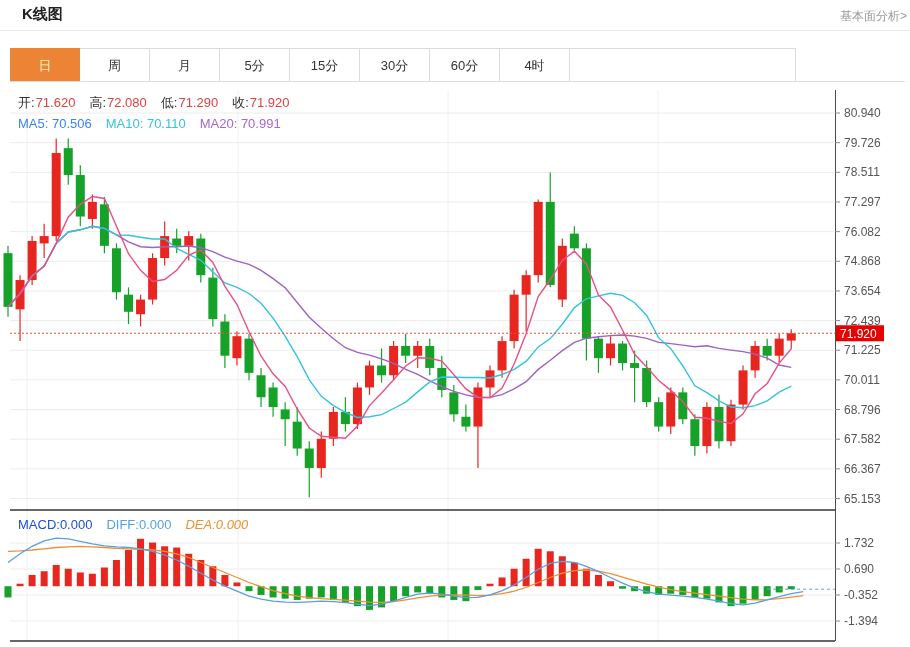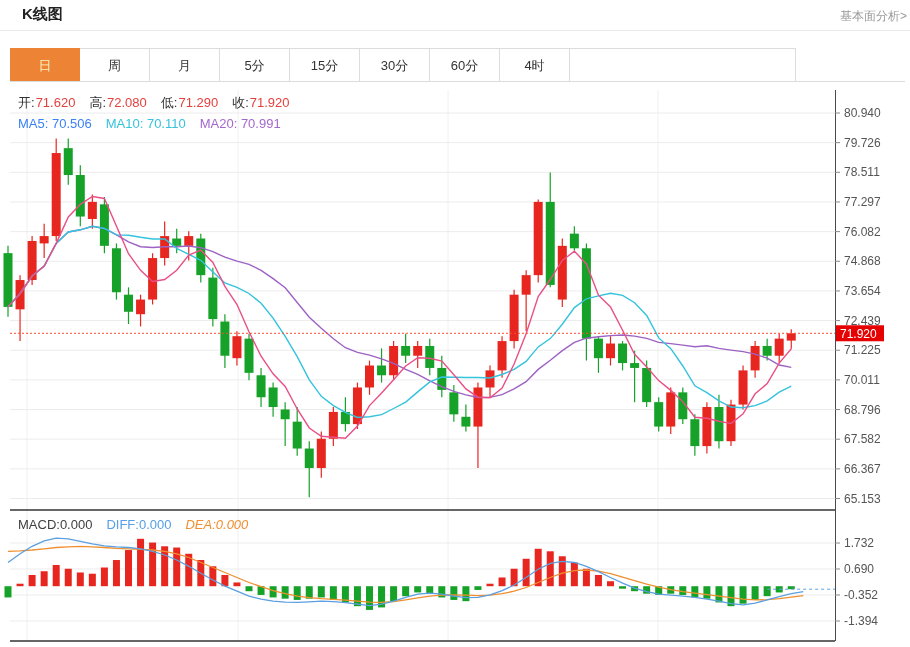--- a/index.html
+++ b/index.html
@@ -34,21 +34,21 @@
     <div class="tab">5分</div>
     <div class="tab">15分</div>
     <div class="tab">30分</div>
     <div class="tab">60分</div>
     <div class="tab">4时</div>
     <div class="tab-filler"></div>
   </div>
 
 <div class="legend" id="ohlc-legend" style="top:94px;"><span><span class="lab">开:</span><span style="color: rgb(228, 64, 62); margin-right: 0px;">71.620</span></span><span><span class="lab">高:</span><span style="color: rgb(228, 64, 62); margin-right: 0px;">72.080</span></span><span><span class="lab">低:</span><span style="color: rgb(228, 64, 62); margin-right: 0px;">71.290</span></span><span><span class="lab">收:</span><span style="color: rgb(228, 64, 62); margin-right: 0px;">71.920</span></span></div>
 <div class="legend" id="ma-legend" style="top:116px;"><span style="color: #3b82f6;">MA5: 70.506</span><span style="color: rgb(54, 195, 221);">MA10: 70.110</span><span style="color: rgb(164, 104, 205); margin-top: 31px;">MA20: 70.991</span></div>
-<div class="legend" id="macd-legend" style="top:517px;"><span style="color: #404040;">MACD:0.000</span><span style="color: rgb(85, 160, 230); margin-top: 32px;">DIFF:0.000</span><span style="color: rgb(239, 143, 47); font-style: italic;">DEA:0.000</span></div>
+<div class="legend" id="macd-legend" style="top:517px;"><span style="color: #1d4ed8;">MACD:0.000</span><span style="color: rgb(85, 160, 230); margin-top: 32px;">DIFF:0.000</span><span style="color: rgb(239, 143, 47); font-style: italic;">DEA:0.000</span></div>
 
 <div id="chart-wrap">
   <svg id="chart-svg" width="910" height="647" viewBox="0 0 910 647">
       <g>
         <line x1="27" y1="90" x2="27" y2="641" stroke="#f0f0f0" stroke-width="1"></line>
         <line x1="238" y1="90" x2="238" y2="641" stroke="#f0f0f0" stroke-width="1"></line>
         <line x1="448" y1="90" x2="448" y2="641" stroke="#f0f0f0" stroke-width="1"></line>
         <line x1="658" y1="90" x2="658" y2="641" stroke="#f0f0f0" stroke-width="1"></line>
         <line x1="10" y1="113" x2="835" y2="113" stroke="#ececec" stroke-width="1"></line>
         <line x1="10" y1="142.64587999999998" x2="835" y2="142.64587999999998" stroke="#ececec" stroke-width="1"></line>

